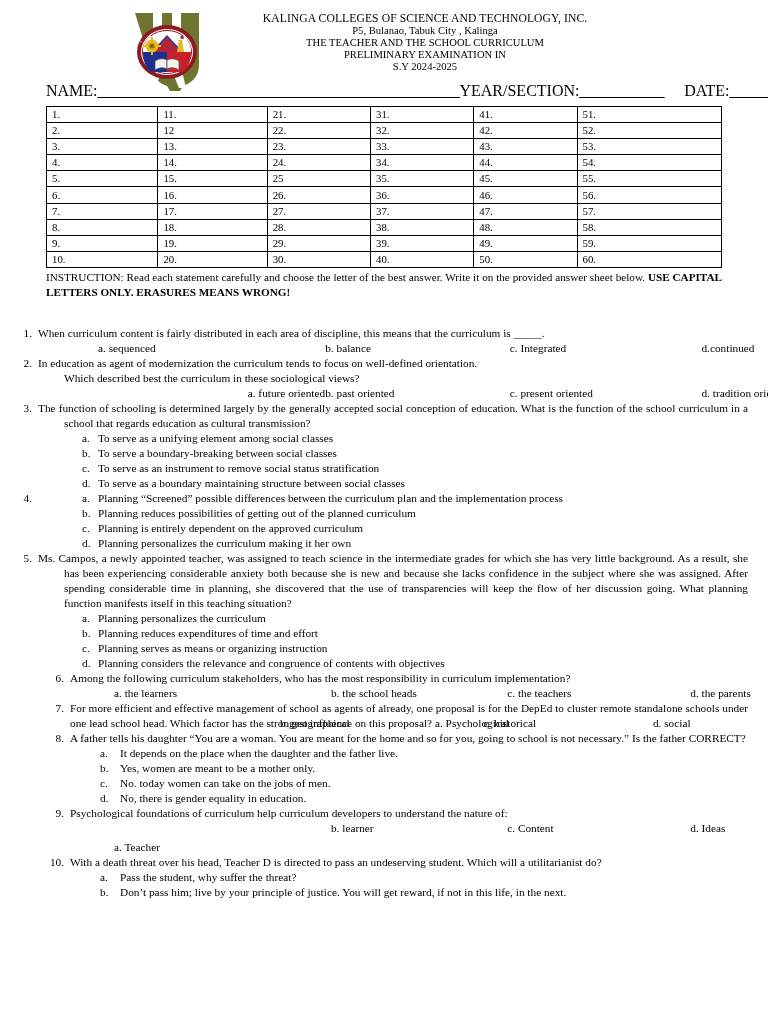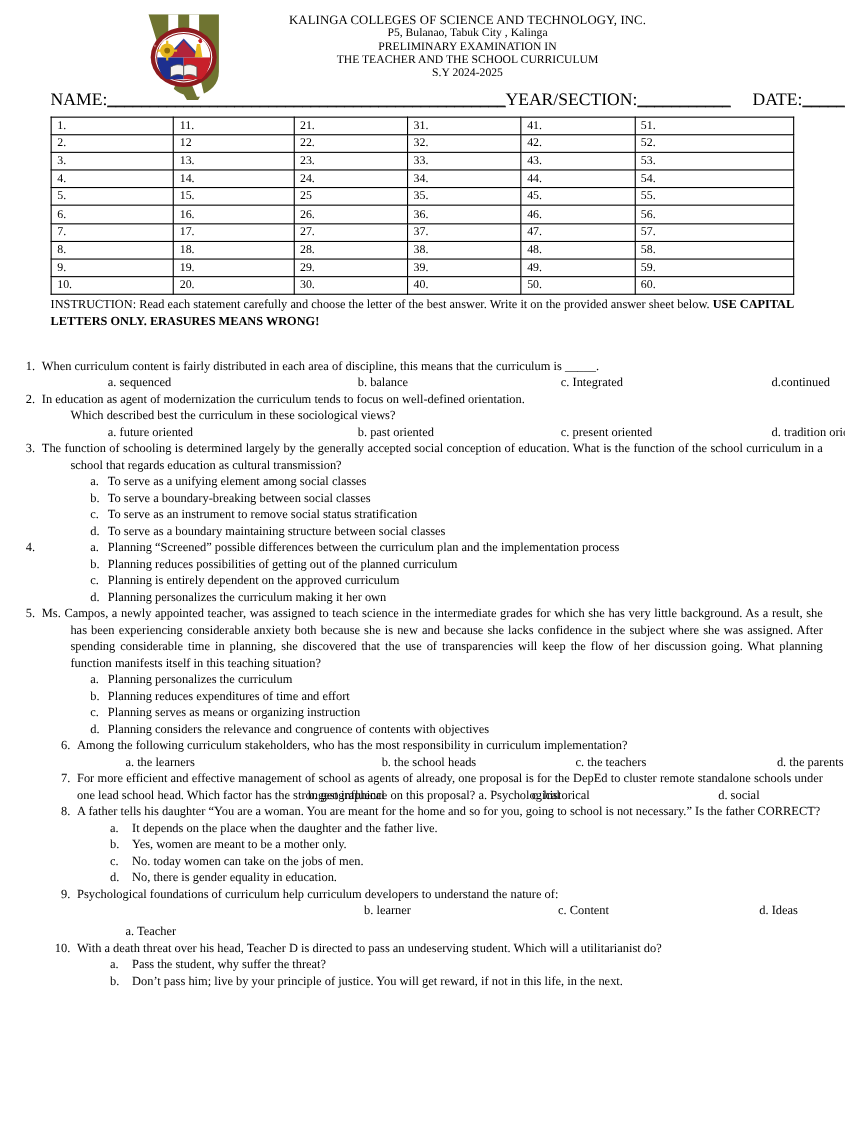--- a/index.html
+++ b/index.html
@@ -164,22 +164,22 @@
         <ellipse cx="38" cy="39" rx="28" ry="25" fill="none" stroke="#8d1b1f" stroke-width="0.8"></ellipse>
         <g fill="#ffffff" font-size="3" font-family="serif">
           <text x="12" y="30" transform="rotate(-55 12 30)">K</text>
         </g>
       </svg>
     </div>
 
     <div class="header-text">
       <div class="school-name">KALINGA COLLEGES OF SCIENCE AND TECHNOLOGY, INC.</div>
       <div class="header-line">P5, Bulanao, Tabuk City , Kalinga</div>
+      <div class="header-line">THE TEACHER AND THE SCHOOL CURRICULUM</div>
       <div class="header-line">PRELIMINARY EXAMINATION IN</div>
-      <div class="header-line">THE TEACHER AND THE SCHOOL CURRICULUM</div>
       <div class="header-line">S.Y 2024-2025</div>
     </div>
   </div>
 
   <div class="id-row">
     <span class="seg">NAME:</span><span class="seg uline">_______________________________________________</span><span class="seg">YEAR/SECTION:</span><span class="seg uline">___________</span><span class="seg">&nbsp;&nbsp;&nbsp;&nbsp;&nbsp;</span><span class="seg">DATE:</span><span class="seg uline">________</span>
   </div>
 
   <div class="grid-wrap">
     <table class="answer-grid">
@@ -294,21 +294,21 @@
           </div>
         </div>
       </div>
       <div class="q">
         <div class="q-num lvl1">2.</div>
         <div class="q-body">
           <div class="q-stem hang">In education as agent of modernization the curriculum tends to focus on well-defined orientation.</div>
           <div class="q-sub">Which described best the curriculum in these sociological views?</div>
           <div class="opt-inline">
             <div class="pad" style="width: 60px;"></div>
-            <div class="cell" style="width: 32%;">a.    future oriented</div>
+            <div class="cell" style="width: 32%; text-align: right;">a.    future oriented</div>
             <div class="cell" style="width: 26%;">b. past oriented</div>
             <div class="cell" style="width: 27%;">c. present oriented</div>
             <div class="cell" style="width: 15%;">d. tradition oriented</div>
           </div>
         </div>
       </div>
       <div class="q">
         <div class="q-num lvl1">3.</div>
         <div class="q-body">
           <div class="q-stem hang">The function of schooling is determined largely by the generally accepted social conception of education. What is the function of the school curriculum in a school that regards education as cultural transmission?</div>
@@ -379,21 +379,21 @@
           </div>
         </div>
       </div>
       <div class="q">
         <div class="q-num lvl2">6.</div>
         <div class="q-body">
           <div class="q-stem">Among the following curriculum stakeholders, who has the most responsibility in curriculum implementation?</div>
           <div class="opt-inline">
             <div class="pad" style="width: 44px;"></div>
             <div class="cell" style="width: 32%;">a.    the learners</div>
-            <div class="cell" style="width: 26%; margin-left: 16px;">b. the school heads</div>
+            <div class="cell" style="width: 26%;">b. the school heads</div>
             <div class="cell" style="width: 27%;">c. the teachers</div>
             <div class="cell" style="width: 15%;">d. the parents</div>
           </div>
         </div>
       </div>
       <div class="q">
         <div class="q-num lvl2">7.</div>
         <div class="q-body">
           <div class="q-stem">For more efficient and effective management of school as agents of already, one proposal is for the DepEd to cluster remote standalone schools under one lead school head. Which factor has the strongest influence on this proposal? a. Psychological</div>
           <div class="opt-inline" style="margin-top: -14.9px;">

